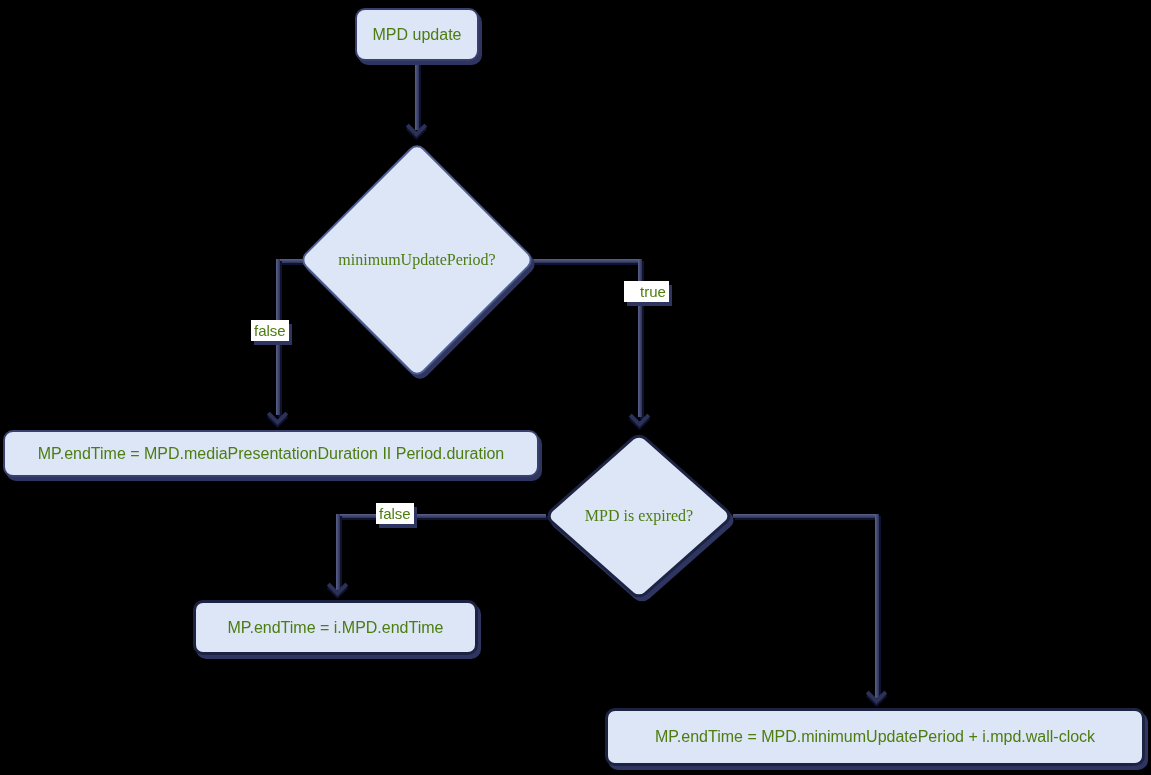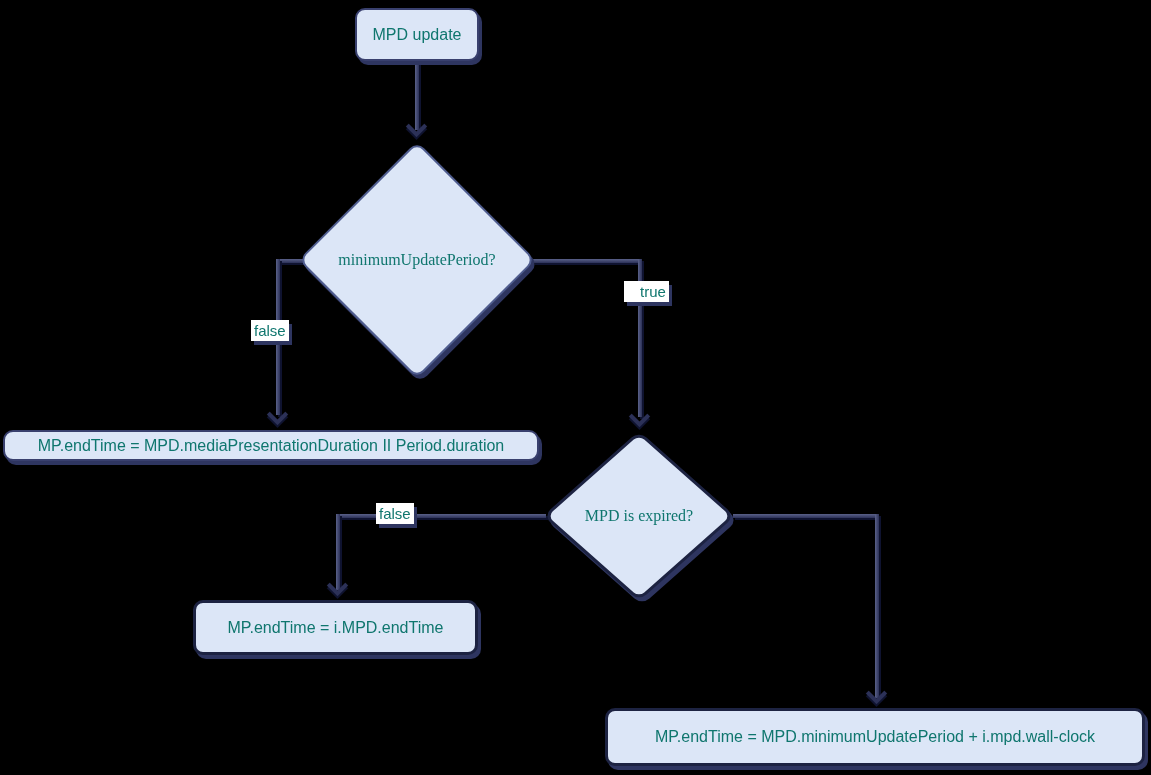--- a/index.html
+++ b/index.html
@@ -2,21 +2,21 @@
 <html><head>
 <meta charset="utf-8">
 <style>
   html,body{margin:0;padding:0;background:#000;}
   .canvas{
     position:relative;
     width:1151px;height:775px;
     background:#000;
     overflow:hidden;
     font-family:"Liberation Sans","DejaVu Sans",sans-serif;
-    color:#0f766e;
+    color:#4d7c0f;
   }
   
   .rnode{
     position:absolute;
     box-sizing:border-box;
     background:#dce6f7;
     border:2px solid #39406e;
     border-radius:10px;
     box-shadow:3px 4px 0 #2e3560;
     display:flex;align-items:center;justify-content:center;
@@ -85,21 +85,21 @@
   <div class="edge h" style="left:276px;top:259px;width:28px;"></div>
   <div class="edge v" style="left:276px;top:259px;height:156px;"></div>
   <div class="arrowhead" style="left:270px;top:407px;"></div>
   <div class="edge-label" style="left:251px;top:320px;">false</div>
 
   <div class="edge h" style="left:533px;top:259px;width:109px;"></div>
   <div class="edge v" style="left:638px;top:259px;height:158px;"></div>
   <div class="arrowhead" style="left:632px;top:409px;"></div>
   <div class="edge-label" style="left:624px;top:281px;padding-left:16px;">true</div>
 
-  <div class="rnode" style="left:3px;top:430px;width:536px;height:31px;">
+  <div class="rnode" style="left:3px;top:430px;width:536px;height:47px;">
     <span>MP.endTime = MPD.mediaPresentationDuration II Period.duration</span>
   </div>
 
   <div class="diamond-wrap" style="left:575px;top:452px;">
     <div class="diamond-shape" style="width:128px;height:128px;border-color:#1d2342;border-width:3px;transform:scale(1.06,0.94) rotate(45deg);"></div>
   </div>
   <div class="diamond-label" style="left:549px;top:504px;width:180px;height:24px;text-align:right;">MPD is expired?</div>
 
   <div class="edge h" style="left:336px;top:514px;width:210px;"></div>
   <div class="edge v" style="left:336px;top:514px;height:76px;"></div>

